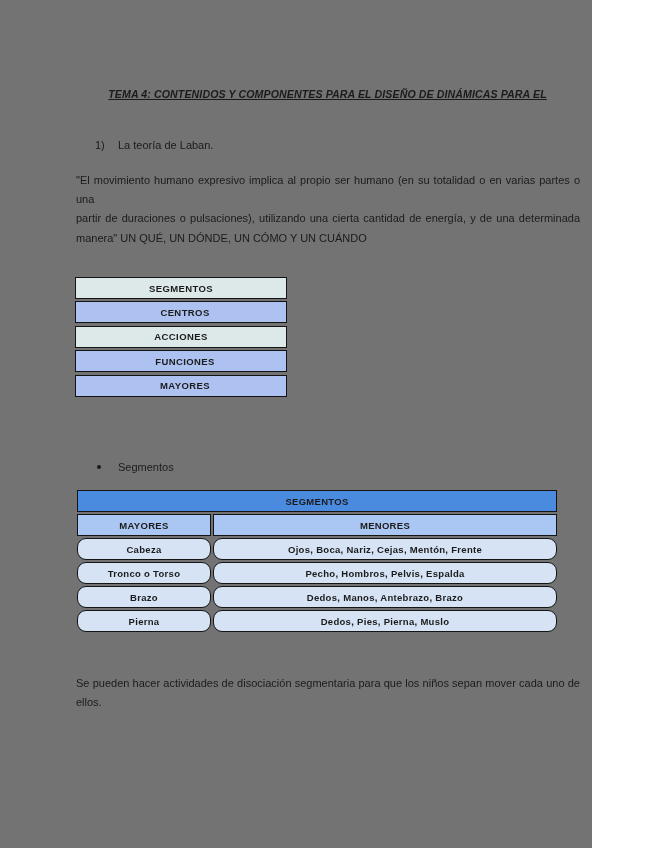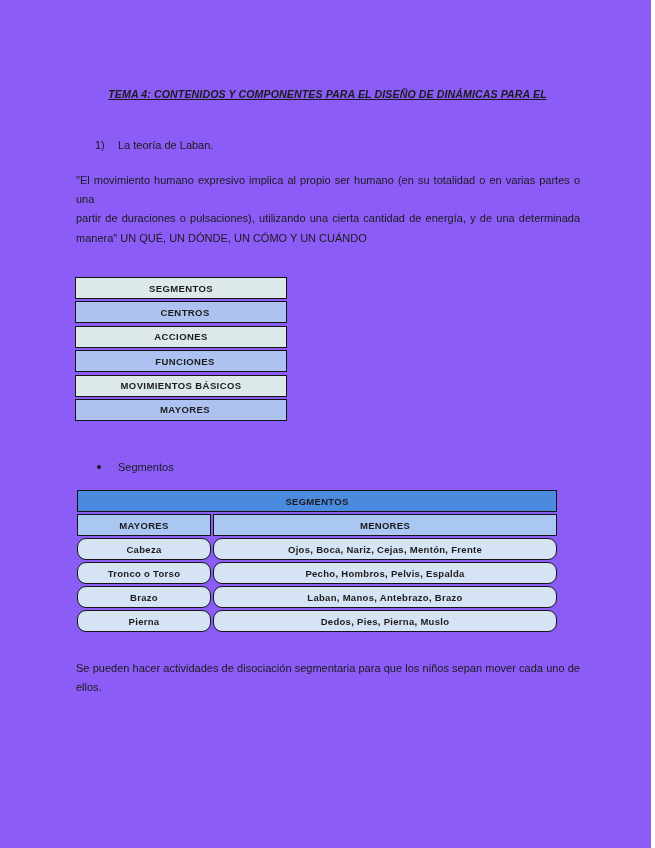--- a/index.html
+++ b/index.html
@@ -1,37 +1,37 @@
 <!DOCTYPE html>
 <html><head>
 <meta charset="utf-8">
 <style>
   html, body { margin:0; padding:0; background:#ffffff; }
   .page {
-    position:relative; width:651px; height:848px; background:#8b5cf6;
+    position:relative; width:592px; height:848px; background:#737373;
     font-family:"Liberation Sans", sans-serif; color:#1b1b1b; overflow:hidden;text-decoration:underline;
   }
   
   .doc-title {
     position:absolute; top:87px; left:75px; width:505px;
     text-align:center; font-weight:bold; font-style:italic;
     font-size:10.6px; line-height:15.5px; letter-spacing:0.1px;
   }
   .doc-title .tline { text-decoration:underline; }
 
   
   .list-item { position:absolute; left:95px; font-size:11px; white-space:nowrap; }
   #item1 { top:139px; }
   #item2 { top:262px;margin-top:39px; }
   .list-num { display:inline-block; width:23px; }
 
   
   .para { position:absolute; left:76px; width:504px; font-size:11px; line-height:19.2px; }
   #para1 { top:171px; }
-  #para2 { top:659px; }
+  #para2 { top:674px; }
   .jline { text-align:justify; text-align-last:justify; }
   .lline { text-align:left; }
 
   
   .t1 { position:absolute; top:277px; left:75px; width:212px; }
   .t1row {
     box-sizing:border-box; height:22px; border:1.6px solid #141414; margin-bottom:2.4px;
     display:flex; align-items:center; justify-content:center;
     font-weight:bold; font-size:9.5px; letter-spacing:0.4px;
   }
@@ -75,21 +75,20 @@
 
   <div class="list-item" id="item2">
     <span class="list-num">2)</span><span>Componentes del cuerpo</span>
   </div>
 
   <div class="t1">
     <div class="t1row rl">SEGMENTOS</div>
     <div class="t1row rb">CENTROS</div>
     <div class="t1row rl">ACCIONES</div>
     <div class="t1row rb">FUNCIONES</div>
-    <div class="t1row rl">MOVIMIENTOS BÁSICOS</div>
     <div class="t1row rb">MAYORES</div>
   </div>
 
   <div class="bullet-row">
     <span class="bdot"></span>
     <span>Segmentos</span>
   </div>
 
   <table class="t2">
     <tbody>
@@ -103,21 +102,21 @@
     <tr>
       <td class="drow c1">Cabeza</td>
       <td class="drow c2">Ojos, Boca, Nariz, Cejas, Mentón, Frente</td>
     </tr>
     <tr>
       <td class="drow c1">Tronco o Torso</td>
       <td class="drow c2">Pecho, Hombros, Pelvis, Espalda</td>
     </tr>
     <tr>
       <td class="drow c1">Brazo</td>
-      <td class="drow c2">Laban, Manos, Antebrazo, Brazo</td>
+      <td class="drow c2">Dedos, Manos, Antebrazo, Brazo</td>
     </tr>
     <tr>
       <td class="drow c1">Pierna</td>
       <td class="drow c2">Dedos, Pies, Pierna, Muslo</td>
     </tr>
   </tbody>
     </table>
 
   <div class="para" id="para2">
     <div class="jline">Se pueden hacer actividades de disociación segmentaria para que los niños sepan mover cada uno de</div>

